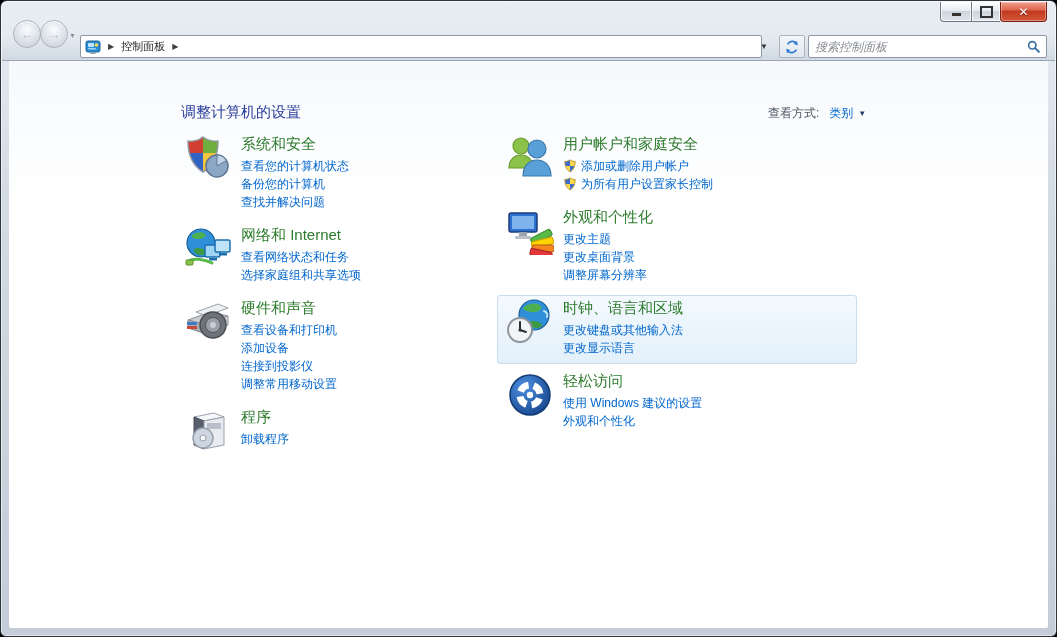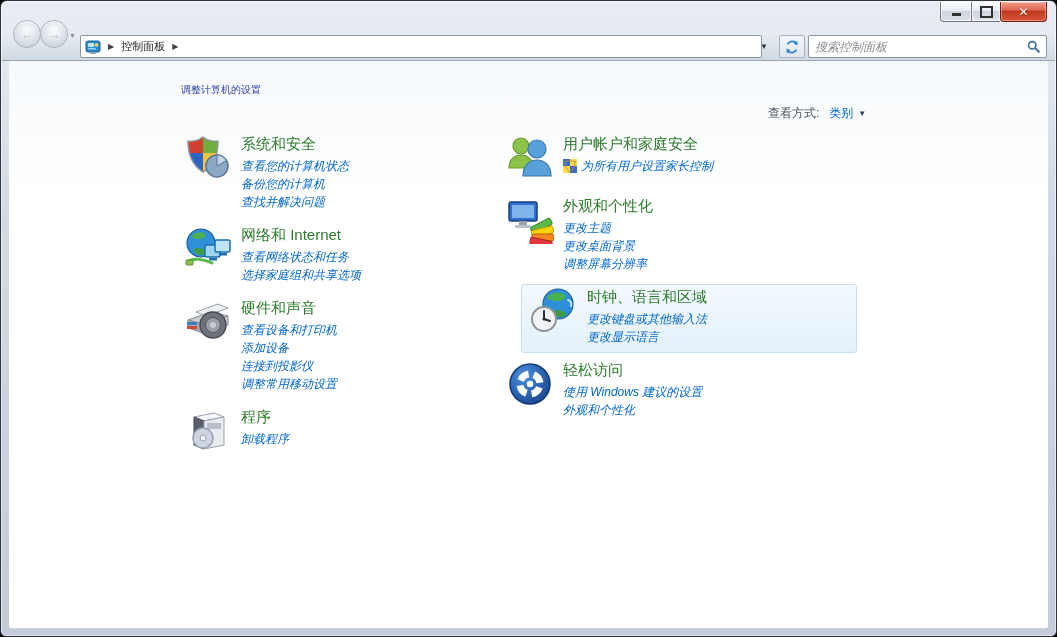--- a/index.html
+++ b/index.html
@@ -48,35 +48,35 @@
   .searchbox{position:absolute;left:806px;top:3px;width:237px;height:21px;background:#fff;
     border:1px solid #8d99a7;border-radius:2px;display:flex;align-items:center;}
   .searchbox input{flex:1;border:none;outline:none;height:17px;padding:0 4px 0 6px;
     font-family:Liberation Sans, sans-serif;font-size:12px;}
   .searchbox input::placeholder{font-style:italic;color:#8b9096;}
   .mag{margin-right:6px;}
 
   
   .content{position:absolute;left:8px;right:8px;top:60px;bottom:8px;
     background:linear-gradient(180deg,#f6f9fc 0%,#ffffff 140px);border-radius:0 0 2px 2px;}
-  .page-title{position:absolute;left:172px;top:22px;font-size:10px;color:#2b3f9c;}
+  .page-title{position:absolute;left:172px;top:42px;font-size:15px;color:#2b3f9c;}
   .view-by{position:absolute;left:759px;top:44px;font-size:12px;display:flex;align-items:center;justify-content:center;}
   .view-by .lbl{color:#4a5560;}
   .view-by .val{color:#0066cc;margin-left:10px;cursor:pointer;}
   .view-by .chev{font-size:8px;color:#1f3f66;margin-left:5px;cursor:pointer;}
 
   .col{position:absolute;top:70px;}
   .col-left{left:166px;width:352px;}
   .col-right{left:488px;width:360px;}
   .category{display:flex;padding:2px 8px 6px 8px;border:1px solid transparent;border-radius:3px;margin-bottom:4px;}
-  .category.hl{background:linear-gradient(180deg,#f3f9fe,#e3f0fa);border-color:#c8ddf0;margin-left:24px;}
+  .category.hl{background:linear-gradient(180deg,#f3f9fe,#e3f0fa);border-color:#c8ddf0;}
   .cat-icon{width:48px;height:48px;flex:0 0 48px;margin-right:9px;cursor:pointer;}
   .cat-body{padding-top:0px;}
   .cat-title{display:inline-block;font-size:15px;line-height:20px;color:#2c7a2c;margin-bottom:3px;cursor:pointer;text-decoration:none;}
-  .cat-links{list-style:none;margin:0;padding:0;font-style:italic;}
+  .cat-links{list-style:none;margin:0;padding:0;}
   .cat-links li{font-size:12px;line-height:18px;}
   .cat-links a{color:#0066cc;text-decoration:none;cursor:pointer;display:flex;align-items:center;}
   .shield-ico{display:inline-flex;width:14px;height:14px;margin-right:4px;flex:0 0 14px;}
 </style>
 </head>
 <body>
 
 <div class="screen">
   <div class="window">
 
@@ -265,20 +265,39 @@
             <path d="M3 34 C3 25 9 21 15 21 C21 21 27 25 27 34 Z" fill="#8bc34a" stroke="#6b9a2f" stroke-width="1.2"></path>
             <circle cx="31" cy="15" r="9" fill="#5aa0d8" stroke="#3a78ab" stroke-width="1.2"></circle>
             <path d="M17 42 C17 31 24 26 31 26 C38 26 45 31 45 42 Z" fill="#5aa0d8" stroke="#3a78ab" stroke-width="1.2"></path>
           </svg>
           <div class="cat-body">
             <a class="cat-title">用户帐户和家庭安全</a>
             <ul class="cat-links">
               <li>
                 <a>
                   <svg class="shield-ico" viewBox="0 0 16 16">
+                    <defs>
+                        <clipPath id="uac1">
+                          <path d="M8 1 C6.5 2.3 4 2.9 2 2.7 C2 8 4 12.6 8 15 C12 12.6 14 8 14 2.7 C12 2.9 9.5 2.3 8 1 Z"></path>
+                        </clipPath>
+                      </defs>
+                    <g clip-path="url(#uac1)">
+                      <rect x="0" y="0" width="8" height="8" fill="#3b6cc7"></rect>
+                      <rect x="8" y="0" width="8" height="8" fill="#ffd84d"></rect>
+                      <rect x="0" y="8" width="8" height="8" fill="#ffd84d"></rect>
+                      <rect x="8" y="8" width="8" height="8" fill="#3b6cc7"></rect>
+                    </g>
+                    <path d="M8 1 C6.5 2.3 4 2.9 2 2.7 C2 8 4 12.6 8 15 C12 12.6 14 8 14 2.7 C12 2.9 9.5 2.3 8 1 Z" fill="none" stroke="#b8922a"></path>
+                  </svg>
+                  <span>添加或删除用户帐户</span>
+                </a>
+              </li>
+              <li>
+                <a>
+                  <svg class="shield-ico" viewBox="0 0 16 16">
                     <g clip-path="url(#uac1)">
                       <rect x="0" y="0" width="8" height="8" fill="#3b6cc7"></rect>
                       <rect x="8" y="0" width="8" height="8" fill="#ffd84d"></rect>
                       <rect x="0" y="8" width="8" height="8" fill="#ffd84d"></rect>
                       <rect x="8" y="8" width="8" height="8" fill="#3b6cc7"></rect>
                     </g>
                     <path d="M8 1 C6.5 2.3 4 2.9 2 2.7 C2 8 4 12.6 8 15 C12 12.6 14 8 14 2.7 C12 2.9 9.5 2.3 8 1 Z" fill="none" stroke="#b8922a"></path>
                   </svg>
                   <span>为所有用户设置家长控制</span>
                 </a>

